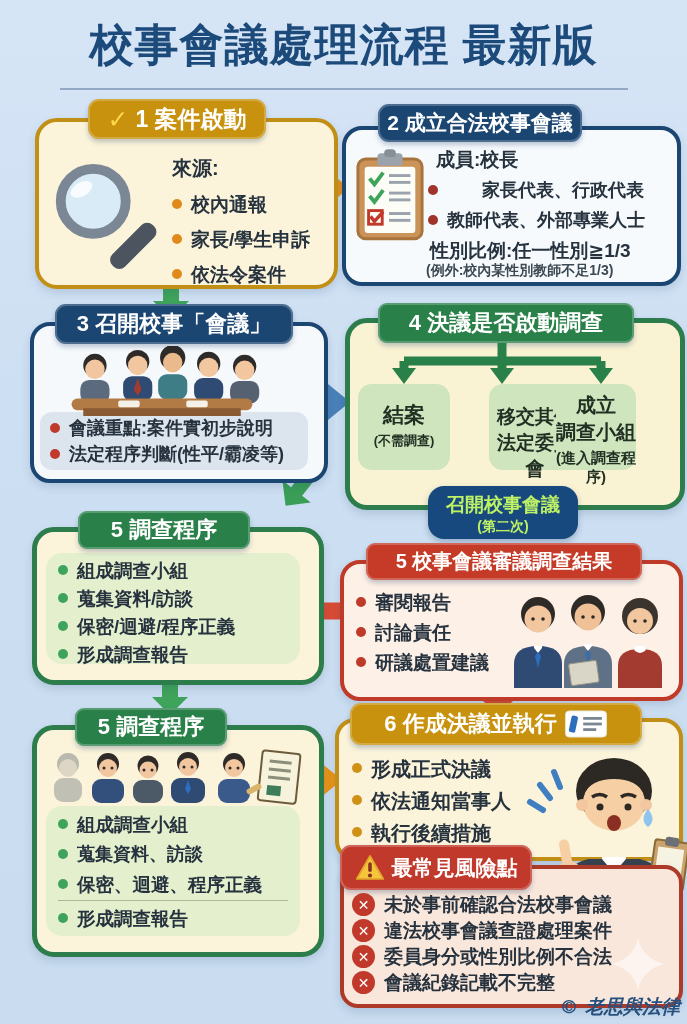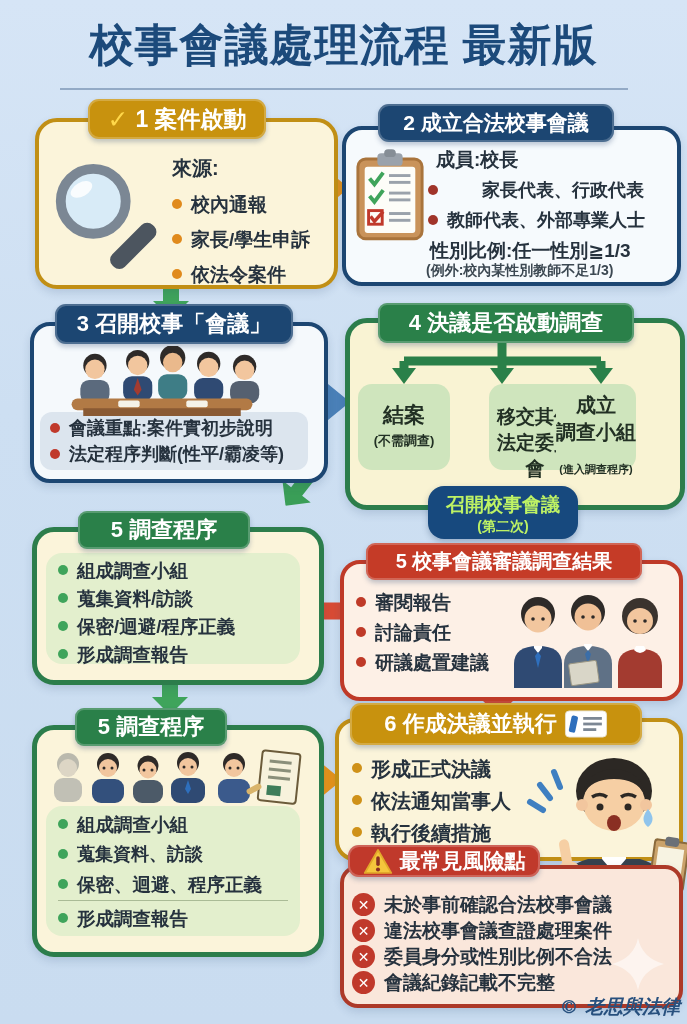--- a/index.html
+++ b/index.html
@@ -105,21 +105,21 @@
   <div class="li" style="left:172px;top:227px;font-size:19px;">
     <span class="dot" style="background:#e08a1c;"></span>
     <span>家長/學生申訴</span>
     </div>
   <div class="li" style="left:172px;top:262px;font-size:19px;">
     <span class="dot" style="background:#e08a1c;"></span>
     <span>依法令案件</span>
     </div>
 
   <div class="box" style="left:342px;top:126px;width:331px;height:152px;background:#f6fafd;border:4px solid #1c4672;border-radius:20px;"></div>
-  <div class="hdr" style="left:378px;top:104px;width:236px;height:38px;background:#1c4672;font-size:21px;">
+  <div class="hdr" style="left:378px;top:104px;width:204px;height:38px;background:#1c4672;font-size:21px;">
     <span>2 成立合法校事會議</span>
   </div>
   <div class="abs" style="left:354px;top:148px;z-index:3;">
     <svg width="72" height="96" viewBox="0 0 74 96">
       <rect x="4" y="10" width="66" height="82" rx="8" fill="#c9935a" stroke="#a9743c" stroke-width="3"></rect>
       <rect x="11" y="18" width="52" height="68" rx="3" fill="#fdfdf8"></rect>
       <rect x="24" y="4" width="26" height="13" rx="4" fill="#9aa2ab"></rect>
       <rect x="31" y="0" width="12" height="8" rx="4" fill="#868e96"></rect>
       <path d="M16 30 l5 6 9-12" stroke="#3fa45b" stroke-width="4" fill="none"></path>
       <line x1="36" y1="27" x2="58" y2="27" stroke="#9aa2ab" stroke-width="3"></line>
@@ -212,21 +212,21 @@
     <div style="font-size:21px;"></div>
     <div style="font-size:13px;margin-top:3px;">(不需調查)</div>
   </div>
   <div class="opt" style="left:457px;top:384px;width:92px;height:86px;margin-left:32px;">
     <div style="font-size:19px;margin-top:20px;">移交其他</div>
     <div style="font-size:19px;">法定委員會</div>
   </div>
   <div class="opt" style="left:556px;top:384px;width:80px;height:86px;">
     <div style="font-size:20px;margin-top:8px;">成立</div>
     <div style="font-size:20px;">調查小組</div>
-    <div style="font-size:11px;margin-top:16px;">(進入調查程序)</div>
+    <div style="font-size:15px;margin-top:3px;">(進入調查程序)</div>
   </div>
 
   <div class="pill" style="left:428px;top:486px;width:150px;height:53px;">
     <div style="font-size:19px;margin-top:6px;">召開校事會議</div>
     <div style="font-size:14px;">(第二次)</div>
   </div>
 
   <div class="box" style="left:32px;top:527px;width:282px;height:148px;background:#fbf4da;border:5px solid #2c7d4b;"></div>
   <div class="hdr" style="left:78px;top:511px;width:172px;height:38px;background:#2a8049;font-size:22px;border-radius:9px;">
     <span>5 調查程序</span>
@@ -411,21 +411,21 @@
       <g transform="rotate(8 148 120)">
         <rect x="132" y="96" width="34" height="48" rx="3" fill="#caa26a" stroke="#8a6a3c" stroke-width="2"></rect>
         <rect x="136" y="103" width="26" height="36" fill="#f7f3e2"></rect>
         <rect x="142" y="92" width="14" height="9" rx="3" fill="#6b7077"></rect>
       </g>
       <rect x="118" y="120" width="18" height="28" rx="8" fill="#2f3a44"></rect>
     </svg>
   </div>
 
   <div class="box" style="left:340px;top:865px;width:335px;height:135px;background:#fae7db;border:4px solid #ad3928;border-radius:18px;z-index:4;"></div>
-  <div class="hdr" style="left:348px;top:845px;width:192px;height:32px;background:#c0392b;font-size:21px;z-index:5;">
+  <div class="hdr" style="left:340px;top:845px;width:192px;height:45px;background:#c0392b;font-size:21px;z-index:5;">
     <span>
       <svg width="30" height="27" viewBox="0 0 34 30">
         <path d="M17 2 L32 28 H2 Z" fill="#f5c63c" stroke="#e2a92a" stroke-width="2" stroke-linejoin="round"></path>
         <rect x="15" y="9" width="4" height="11" rx="2" fill="#8a2f23"></rect>
         <circle cx="17" cy="24" r="2.3" fill="#8a2f23"></circle>
       </svg>
     </span>
     <span>最常見風險點</span>
   </div>
   <div class="li" style="left:352px;top:892px;font-size:19px;z-index:5;">

